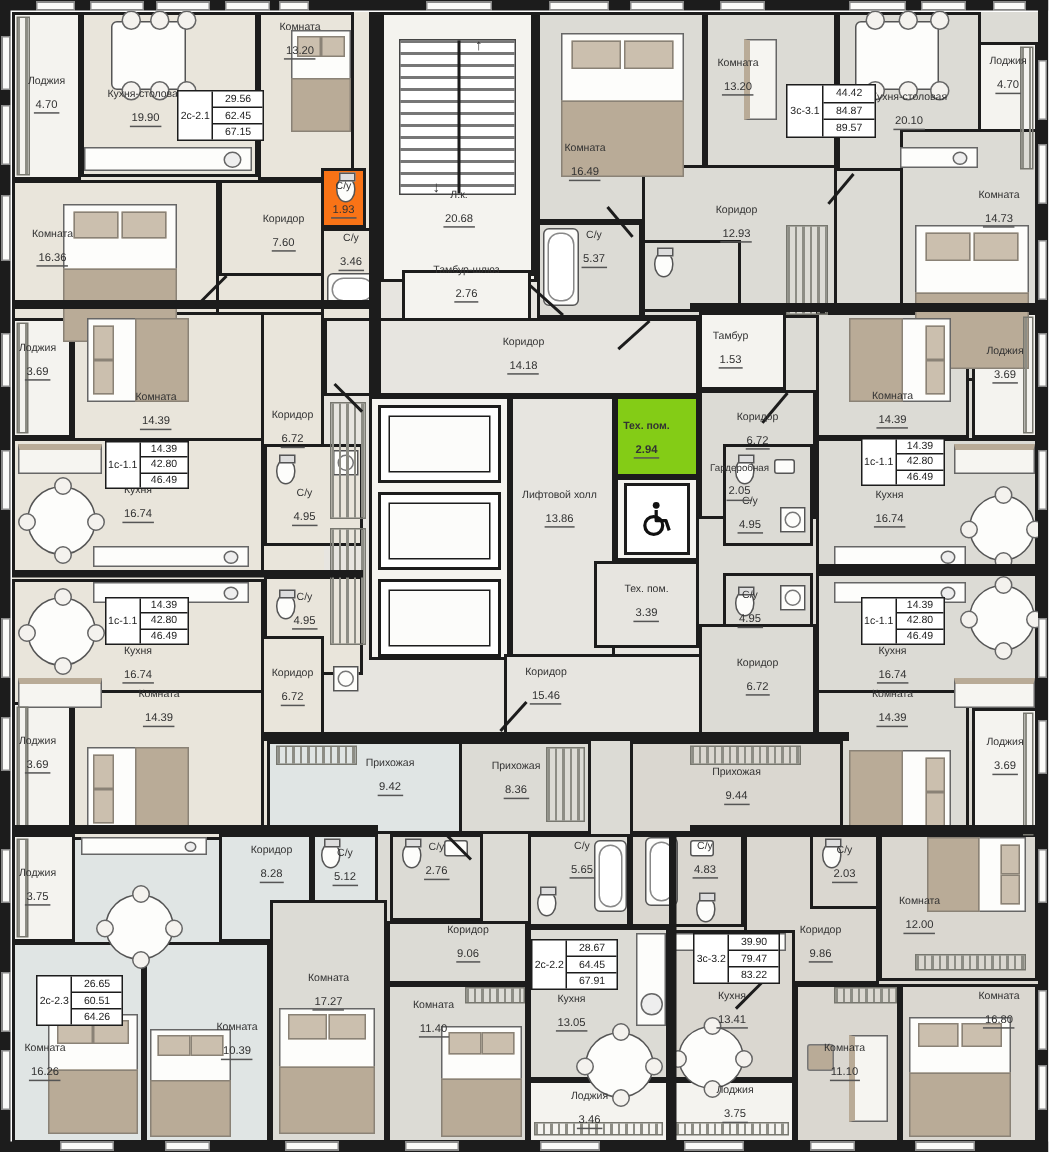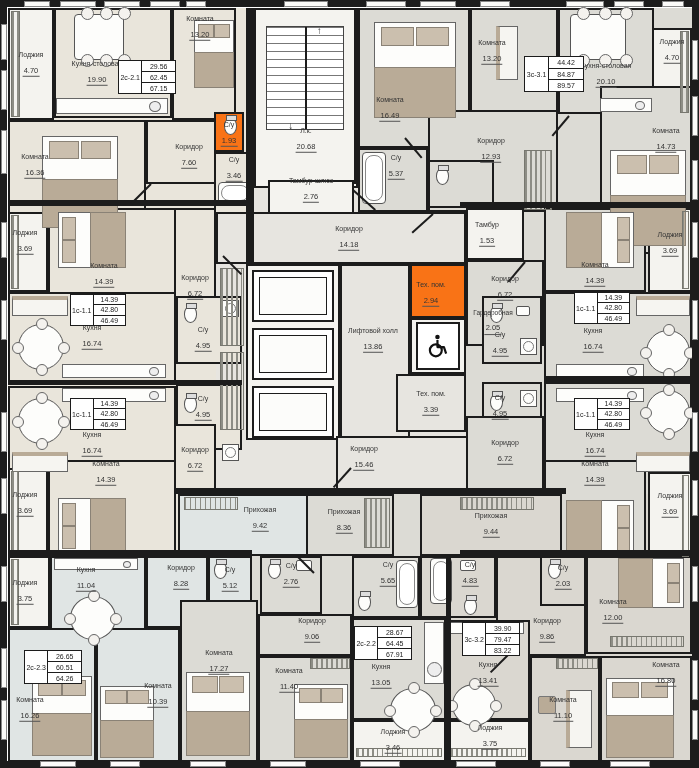--- a/index.html
+++ b/index.html
@@ -138,21 +138,21 @@
     <div class="room nb lonly" style="left: 458px; top: 312px; width: 70px; height: 20px; position: absolute; background: transparent; border: none; z-index: 7;">
       <div class="rlabel" style="margin-left: 0px; margin-top: 0px;"><span class="rname">Гардеробная</span><span class="rarea">2.05</span></div>
     </div>
     <div class="room" style="left: 216px; top: 212px; width: 250px; height: 52px; position: absolute; background: rgb(231, 229, 224);">
       <div class="rlabel" style="margin-left: 8px; margin-top: 0px;"><span class="rname">Коридор</span><span class="rarea">14.18</span></div>
     </div>
     <div class="room" style="left: 246px; top: 264px; width: 94px; height: 176px; position: absolute; background: rgb(244, 243, 239);"></div>
     <div class="room" style="left: 340px; top: 264px; width: 70px; height: 178px; position: absolute; background: rgb(231, 229, 224);">
       <div class="rlabel" style="margin-left: -2px; margin-top: -13px;"><span class="rname">Лифтовой холл</span><span class="rarea">13.86</span></div>
     </div>
-    <div class="room" style="left: 410px; top: 264px; width: 56px; height: 54px; position: absolute; background: #f97316;">
+    <div class="room" style="left: 410px; top: 264px; width: 56px; height: 54px; position: absolute; background: #84cc16; font-weight: bold;">
       <div class="rlabel" style="margin-left: -7px; margin-top: 3px;"><span class="rname">Тех. пом.</span><span class="rarea">2.94</span></div>
     </div>
     <div class="room" style="left: 410px; top: 318px; width: 56px; height: 56px; position: absolute; background: rgb(244, 243, 239);"></div>
     <div class="room" style="left: 396px; top: 374px; width: 70px; height: 58px; position: absolute; background: rgb(231, 229, 224);">
       <div class="rlabel" style="margin-left: 0px; margin-top: 0px;"><span class="rname">Тех. пом.</span><span class="rarea">3.39</span></div>
     </div>
     <div class="room" style="left: 336px; top: 436px; width: 140px; height: 56px; position: absolute; background: rgb(231, 229, 224);">
       <div class="rlabel" style="margin-left: -42px; margin-top: -6px;"><span class="rname">Коридор</span><span class="rarea">15.46</span></div>
     </div>
     <div class="room" style="left: 8px; top: 212px; width: 40px; height: 80px; position: absolute; background: rgb(244, 243, 239);">
@@ -198,23 +198,20 @@
       <div class="rlabel" style="margin-left: 0px; margin-top: -38px;"><span class="rname">Комната</span><span class="rarea">14.39</span></div>
     </div>
     <div class="room" style="left: 648px; top: 472px; width: 44px; height: 88px; position: absolute; background: rgb(244, 243, 239);">
       <div class="rlabel" style="margin-left: 0px; margin-top: -11px;"><span class="rname">Лоджия</span><span class="rarea">3.69</span></div>
     </div>
     <div class="room" style="left: 178px; top: 494px; width: 168px; height: 62px; position: absolute; background: rgb(224, 229, 228);">
       <div class="rlabel" style="margin-left: -2px; margin-top: -6px;"><span class="rname">Прихожая</span><span class="rarea">9.42</span></div>
     </div>
     <div class="room" style="left: 8px; top: 556px; width: 42px; height: 72px; position: absolute; background: rgb(244, 243, 239);">
       <div class="rlabel" style="margin-left: -4px; margin-top: 0px;"><span class="rname">Лоджия</span><span class="rarea">3.75</span></div>
-    </div>
-    <div class="room" style="left: 50px; top: 556px; width: 96px; height: 90px; position: absolute; background: rgb(224, 229, 228);">
-      <div class="rlabel" style="margin-left: -12px; margin-top: -22px;"><span class="rname">Кухня</span><span class="rarea">11.04</span></div>
     </div>
     <div class="room" style="left: 146px; top: 556px; width: 62px; height: 72px; position: absolute; background: rgb(224, 229, 228);">
       <div class="rlabel" style="margin-left: 4px; margin-top: -15px;"><span class="rname">Коридор</span><span class="rarea">8.28</span></div>
     </div>
     <div class="room" style="left: 208px; top: 556px; width: 44px; height: 64px; position: absolute; background: rgb(224, 229, 228);">
       <div class="rlabel" style="margin-left: 0px; margin-top: -9px;"><span class="rname">С/у</span><span class="rarea">5.12</span></div>
     </div>
     <div class="room" style="left: 8px; top: 628px; width: 88px; height: 134px; position: absolute; background: rgb(224, 229, 228);">
       <div class="rlabel" style="margin-left: -22px; margin-top: 14px;"><span class="rname">Комната</span><span class="rarea">16.26</span></div>
     </div>

